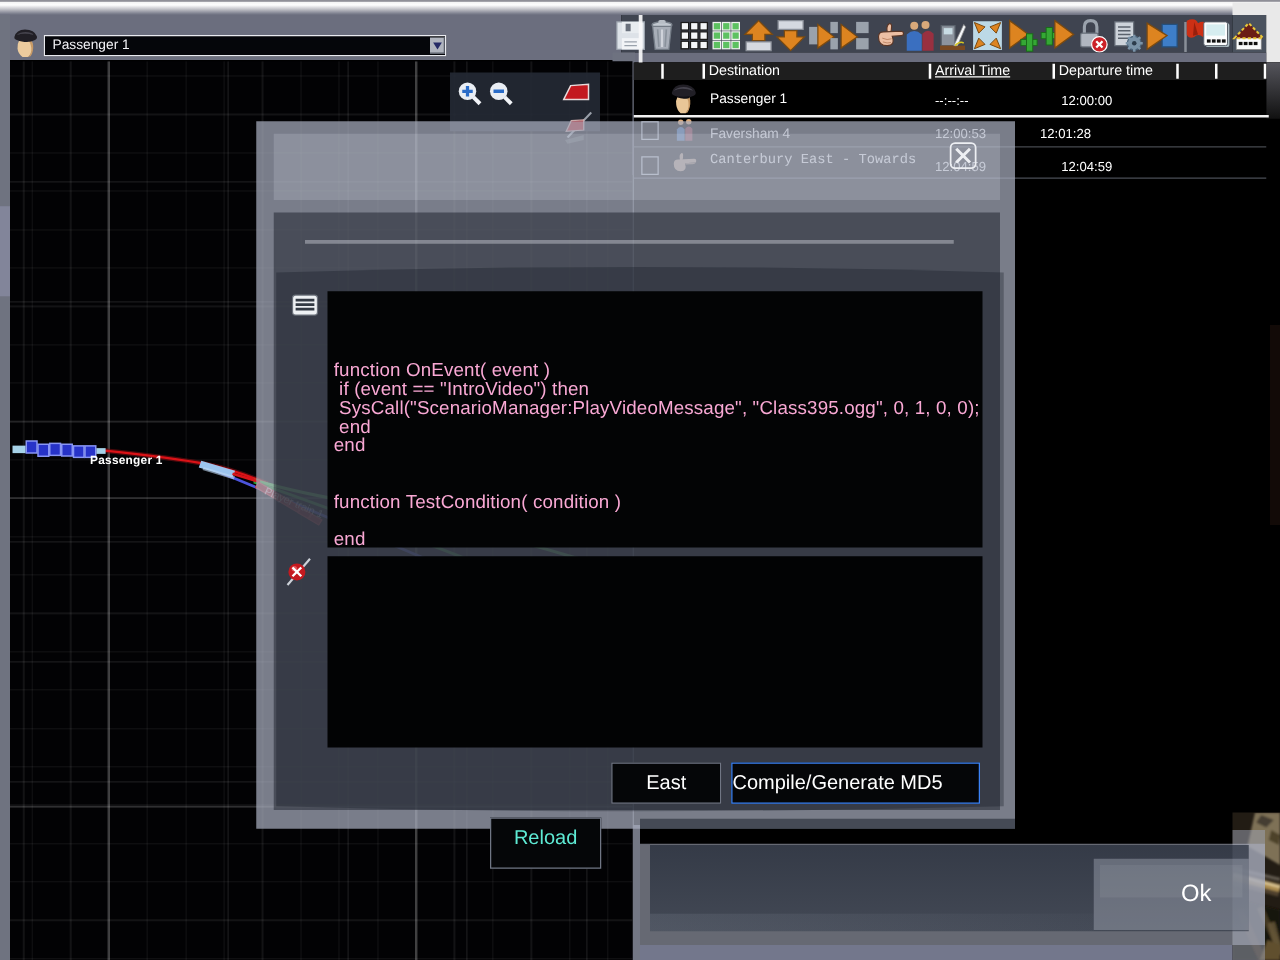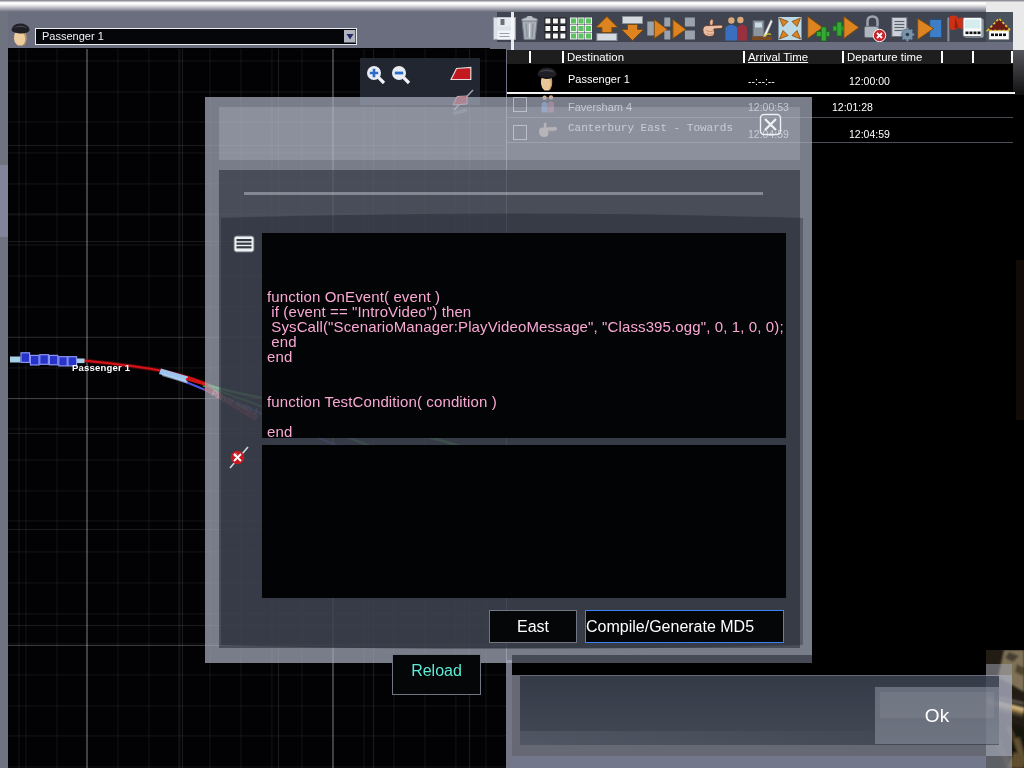--- a/index.html
+++ b/index.html
@@ -426,15 +426,15 @@
 <div class="abs" style="left:940px;top:650px;width:38px;height:14px;background:#000;"></div>
 
 <div class="abs" style="left:986px;top:664px;width:26px;height:104px;background:rgba(158,163,180,0.52);"></div>
 
 <div class="abs" style="left:512px;top:675px;width:500px;height:81px;background:rgba(170,175,192,0.6);"></div>
 <div class="abs" style="left:520px;top:676px;width:479px;height:69px;background:linear-gradient(rgba(22,30,44,0.62),rgba(38,46,60,0.55));"></div>
 <div class="abs" style="left:520px;top:731px;width:355px;height:14px;background:linear-gradient(100deg,rgba(180,190,205,0.12),rgba(180,190,205,0.02));"></div>
 
 <div class="abs" style="left:875px;top:687px;width:124px;height:57px;background:rgba(188,193,207,0.36);"></div>
 <div class="abs" style="left:880px;top:692px;width:114px;height:26px;background:rgba(235,238,245,0.07);"></div>
-<div class="abs" style="left:875px;top:687px;width:124px;height:57px;color:#fff;font-size:19px;text-align:center;line-height:57px;">Ok</div>
+<div class="abs" style="left:875px;top:687px;width:124px;height:57px;color:#fff;font-size:19px;text-align:center;line-height:57px;padding-left:20px;">Ok</div>
 
 <div class="abs" style="left:512px;top:756px;width:474px;height:12px;background:#73778c;"></div>
 
 </body></html>

